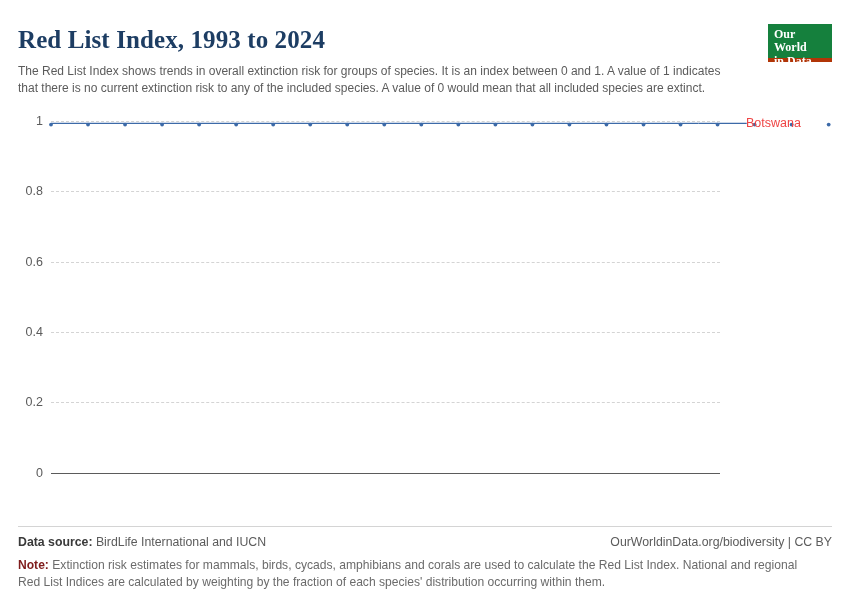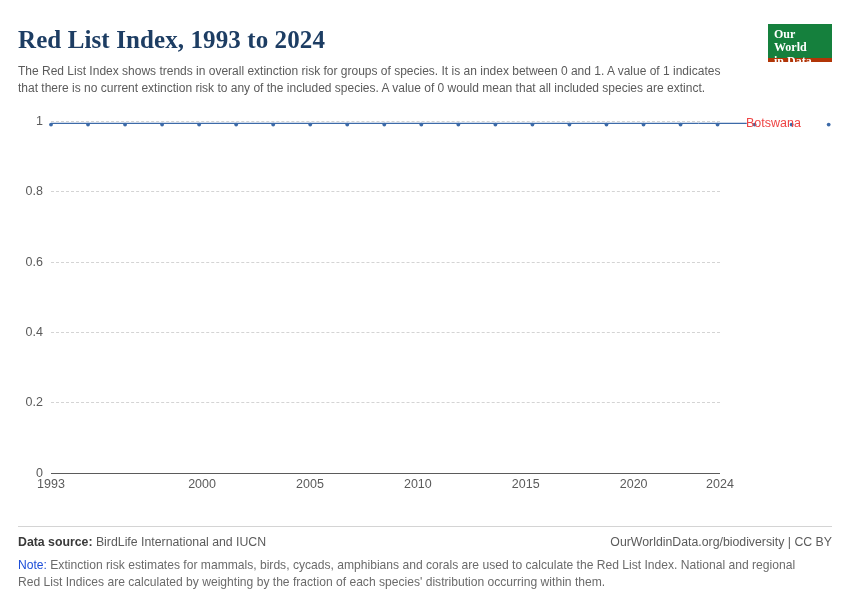--- a/index.html
+++ b/index.html
@@ -146,22 +146,22 @@
     color: #5b5b5b;
   }
   .footer-note {
     margin-top: 8px;
     font-size: 12.1px;
     line-height: 1.45;
     color: #6b6b6b;
     max-width: 800px;
   }
   .footer-note .note-label {
-    font-weight: 400;
-    color: #1d4ed8;
+    font-weight: 700;
+    color: #7f1d1d;
   }
 </style>
 </head>
 <body>
 
 <div class="page">
 
   <div class="header">
     <h1 class="chart-title">Red List Index, 1993 to 2024</h1>
     <p class="chart-subtitle">The Red List Index shows trends in overall extinction risk for groups of species. It is an index between 0 and 1. A value of 1 indicates that there is no current extinction risk to any of the included species. A value of 0 would mean that all included species are extinct.</p>
@@ -215,29 +215,20 @@
         <div class="gridline" style="top: 60%;"></div>
         <div class="ytick" style="top: 60%; right: auto; left: -8px; position: absolute; transform: translate(-100%, -50%);">0.4</div>
         <div class="gridline" style="top: 40%;"></div>
         <div class="ytick" style="top: 40%; right: auto; left: -8px; position: absolute; transform: translate(-100%, -50%);">0.6</div>
         <div class="gridline" style="top: 20%;"></div>
         <div class="ytick" style="top: 20%; right: auto; left: -8px; position: absolute; transform: translate(-100%, -50%);">0.8</div>
         <div class="gridline" style="top: 0%;"></div>
         <div class="ytick" style="top: 0%; right: auto; left: -8px; position: absolute; transform: translate(-100%, -50%);">1</div>
         <div class="series-label" style="top: 0.7%; left: calc(100% + 26px); color: #ef4444;">Botswana</div>
       </div>
-    <div class="xaxis" id="xaxis">
-        <div class="xtick" style="left: 0%;">1993</div>
-        <div class="xtick" style="left: 22.5806%;">2000</div>
-        <div class="xtick" style="left: 38.7097%;">2005</div>
-        <div class="xtick" style="left: 54.8387%;">2010</div>
-        <div class="xtick" style="left: 70.9677%;">2015</div>
-        <div class="xtick" style="left: 87.0968%;">2020</div>
-        <div class="xtick" style="left: 100%;">2024</div>
-      </div>
   </div>
 
   <div class="footer">
     <div class="footer-rule"></div>
     <div class="footer-row">
       <div>
         <span class="src-label">Data source:</span>
         <span>BirdLife International and IUCN</span>
       </div>
       <div class="footer-right">OurWorldinData.org/biodiversity | CC BY</div>

